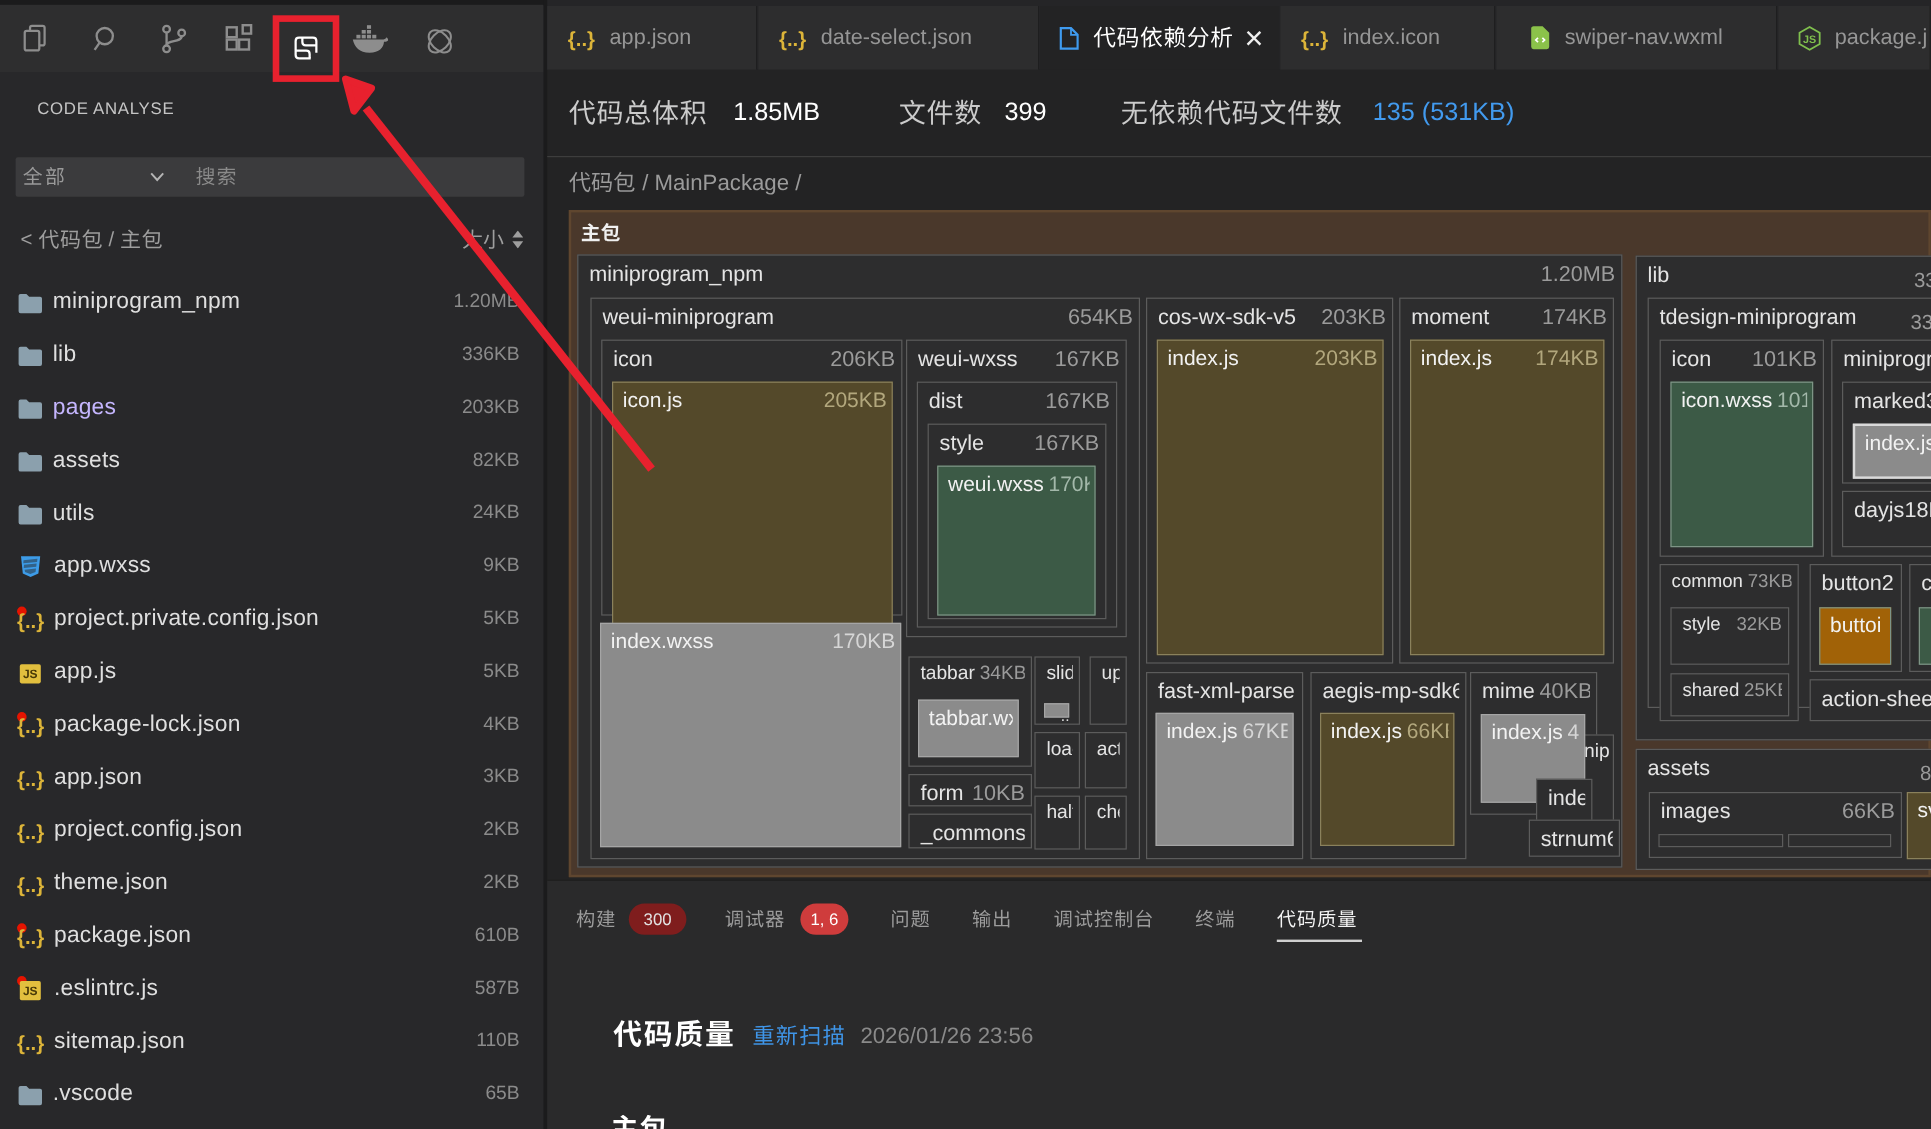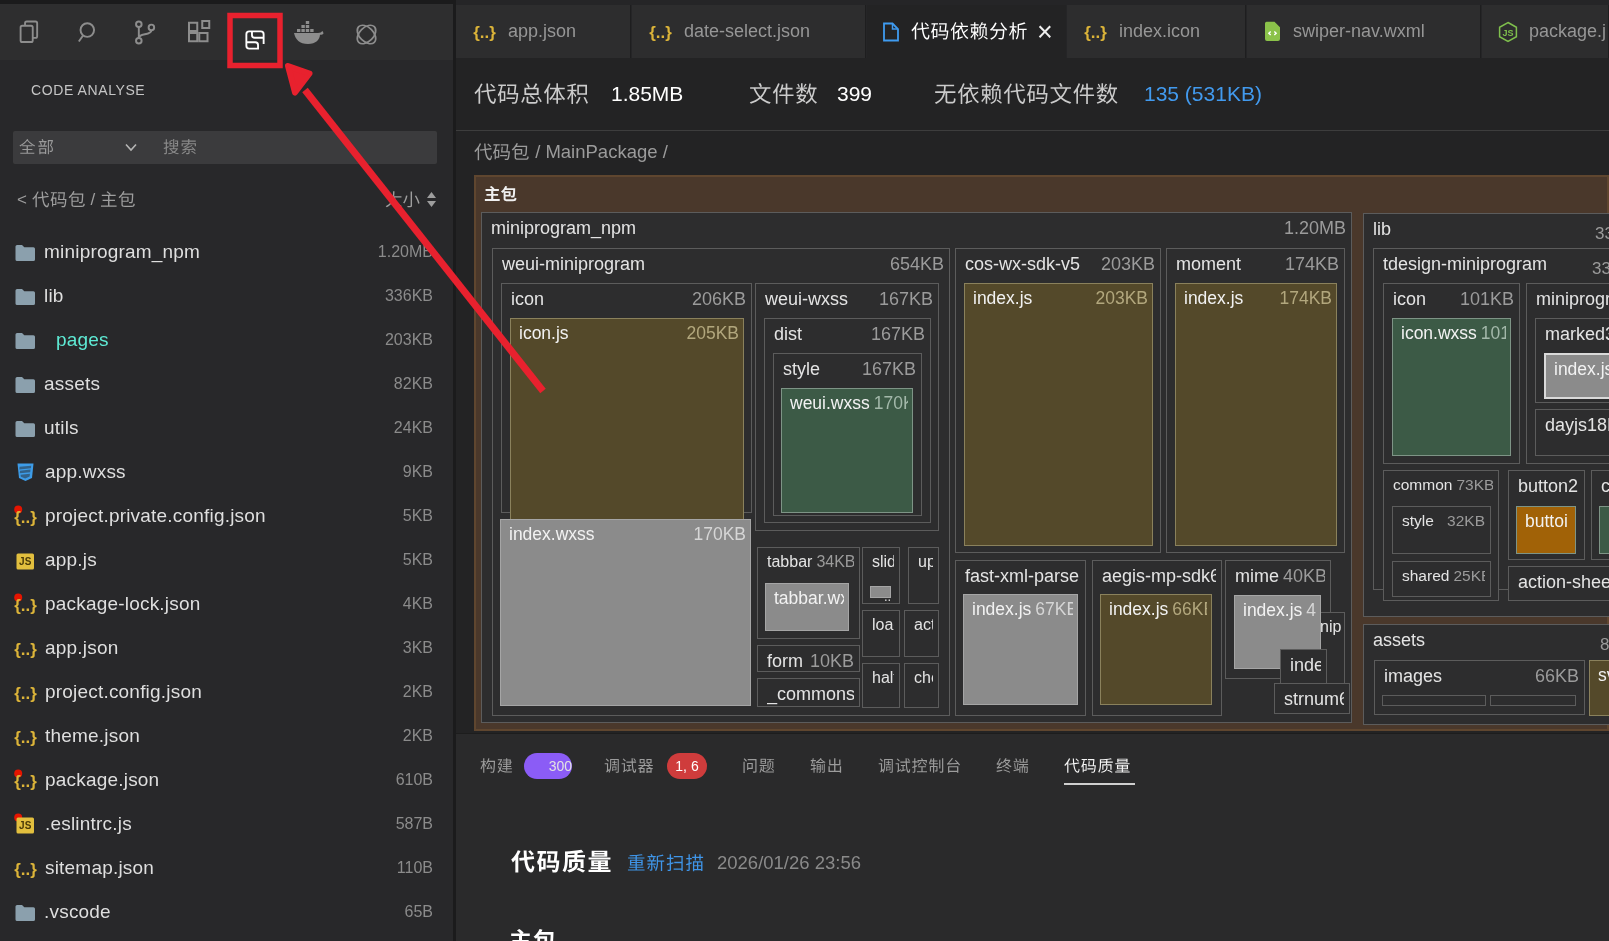--- a/index.html
+++ b/index.html
@@ -150,21 +150,21 @@
     <svg width="22" height="19" viewBox="0 0 22 19" style="flex:none">
       <path fill="#8ba0ad" d="M1.5 3.5 A1.6 1.6 0 0 1 3.1 1.9 H8 L10.3 4.2 H19.4 A1.6 1.6 0 0 1 21 5.8 V16.4 A1.6 1.6 0 0 1 19.4 18 H3.1 A1.6 1.6 0 0 1 1.5 16.4 Z"></path>
     </svg>
     <span style="margin-left:8px;font-size:19px;color:#dfdfdf;letter-spacing:.2px;white-space:nowrap">lib</span>
     <span style="margin-left:auto;font-size:16px;color:#8b8b8b">336KB</span>
   </div>
 <div class="row" style="left:14px;top:318px;width:419px;height:44px">
     <svg width="22" height="19" viewBox="0 0 22 19" style="flex:none">
       <path fill="#8ba0ad" d="M1.5 3.5 A1.6 1.6 0 0 1 3.1 1.9 H8 L10.3 4.2 H19.4 A1.6 1.6 0 0 1 21 5.8 V16.4 A1.6 1.6 0 0 1 19.4 18 H3.1 A1.6 1.6 0 0 1 1.5 16.4 Z"></path>
     </svg>
-    <span style="margin-left:20px;font-size:19px;color:#5eead4;letter-spacing:.2px;white-space:nowrap">pages</span>
+    <span style="margin-left:8px;font-size:19px;color:#c4b5fd;letter-spacing:.2px;white-space:nowrap">pages</span>
     <span style="margin-left:auto;font-size:16px;color:#8b8b8b">203KB</span>
   </div>
 <div class="row" style="left:14px;top:362px;width:419px;height:44px">
     <svg width="22" height="19" viewBox="0 0 22 19" style="flex:none">
       <path fill="#8ba0ad" d="M1.5 3.5 A1.6 1.6 0 0 1 3.1 1.9 H8 L10.3 4.2 H19.4 A1.6 1.6 0 0 1 21 5.8 V16.4 A1.6 1.6 0 0 1 19.4 18 H3.1 A1.6 1.6 0 0 1 1.5 16.4 Z"></path>
     </svg>
     <span style="margin-left:8px;font-size:19px;color:#dfdfdf;letter-spacing:.2px;white-space:nowrap">assets</span>
     <span style="margin-left:auto;font-size:16px;color:#8b8b8b">82KB</span>
   </div>
 <div class="row" style="left:14px;top:406px;width:419px;height:44px">
@@ -287,21 +287,21 @@
       </svg>
     </span>
     <span style="margin-left:9px;color:#efefef;font-size:27px;line-height:20px;font-weight:400">×</span>
   </div>
 <div class="row" style="left:1067px;top:5px;width:179px;height:53px;background:#2d2d2e;border-right:1px solid #1e1e1f;padding-left:15px;overflow:hidden">
     <svg width="27" height="22" viewBox="0 0 27 22" style="flex:none">
       <text x="13.5" y="17" text-anchor="middle" font-family="Liberation Sans" font-size="17" font-weight="bold" fill="#dcb439">{..}</text>
     </svg>
     <span style="margin-left:10px;font-size:18px;color:#969696;white-space:nowrap">index.icon</span>
   </div>
-<div class="row" style="left:1247px;top:5px;width:234px;height:53px;background:#2d2d2e;border-right:1px solid #1e1e1f;padding-left:15px;overflow:hidden">
+<div class="row" style="left:1247px;top:5px;width:234px;height:53px;background:#2d2d2e;border-right:1px solid #1e1e1f;padding-left:26px;overflow:hidden">
     <svg width="21" height="21" viewBox="0 0 21 21" style="flex:none">
       <path fill="#8bc24a" d="M3 2.2 A2 2 0 0 1 5 .8 H12.5 L18 6.3 V18 a2 2 0 0 1-2 2 H5 a2 2 0 0 1-2-2z"></path>
       <path fill="#fff" d="m8.2 10-2.4 2.3 2.4 2.3 1-1-1.4-1.3 1.4-1.3zm4.6 0-1 1 1.4 1.3-1.4 1.3 1 1 2.4-2.3z"></path>
     </svg>
     <span style="margin-left:10px;font-size:18px;color:#969696;white-space:nowrap">swiper-nav.wxml</span>
   </div>
 <div class="row" style="left:1482px;top:5px;width:127px;height:53px;background:#2d2d2e;border-right:1px solid #1e1e1f;padding-left:15px;overflow:hidden">
     <svg width="22" height="22" viewBox="0 0 22 22" style="flex:none" fill="none" stroke="#7fbf4d" stroke-width="1.5">
       <path d="M11 1.5 19.4 6.3 V15.7 L11 20.5 2.6 15.7 V6.3 Z"></path>
       <text x="11" y="15" text-anchor="middle" font-family="Liberation Sans" font-size="9" font-weight="bold" fill="#7fbf4d" stroke="none">JS</text>
@@ -518,21 +518,21 @@
 <div class="fill" style="left:1589px;top:660px;width:111px;height:56px;background:#54492a;border-color:#8a815c">
     <div class="flab" style="color:#f2f2f2">sv</div>
   </div>
 <div class="ab" style="left:456px;top:733px;width:1153px;height:208px;background:#2a2a2b;border-top:1px solid #1d1d1d"></div>
 <div class="row" style="left:480px;top:752px;height:28px">
     <svg width="34" height="17" viewBox="0 0 34 17" style="display:block;overflow:visible" fill="#9c9c9c">
       <use href="#g6784" transform="translate(0.0,13.6) scale(0.0160,-0.0160)"></use>
       <use href="#g5efa" transform="translate(16.8,13.6) scale(0.0160,-0.0160)"></use>
     </svg>
   </div>
-<div class="row" style="left:524px;top:753px;width:48px;height:26px;background:#8b5cf6;border-radius:13px;justify-content:flex-end">
+<div class="row" style="left:524px;top:753px;width:48px;height:26px;background:#7f1d1d;border-radius:13px;justify-content:center">
     <span style="font-size:14px;color:#e2e2e2">300</span>
   </div>
 <div class="row" style="left:604px;top:752px;height:28px">
     <svg width="51" height="17" viewBox="0 0 51 17" style="display:block;overflow:visible" fill="#9c9c9c">
       <use href="#g8c03" transform="translate(0.0,13.6) scale(0.0160,-0.0160)"></use>
       <use href="#g8bd5" transform="translate(16.8,13.6) scale(0.0160,-0.0160)"></use>
       <use href="#g5668" transform="translate(33.6,13.6) scale(0.0160,-0.0160)"></use>
     </svg>
   </div>
 <div class="row" style="left:667px;top:753px;width:40px;height:26px;background:#cf3c3c;border-radius:13px;justify-content:center">

